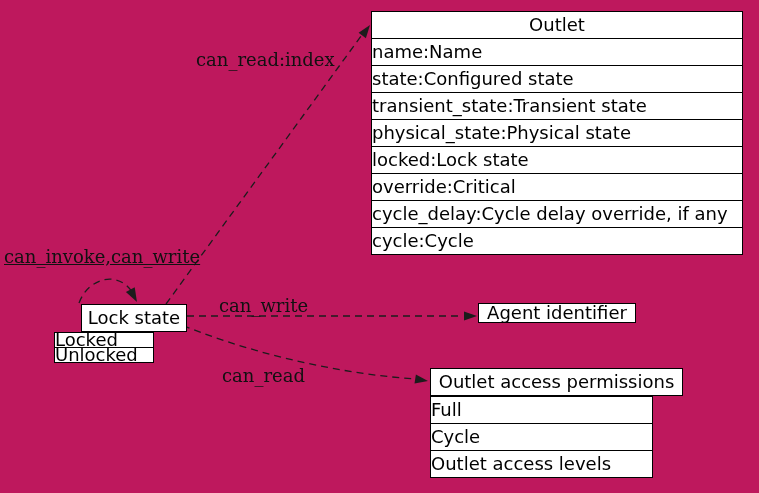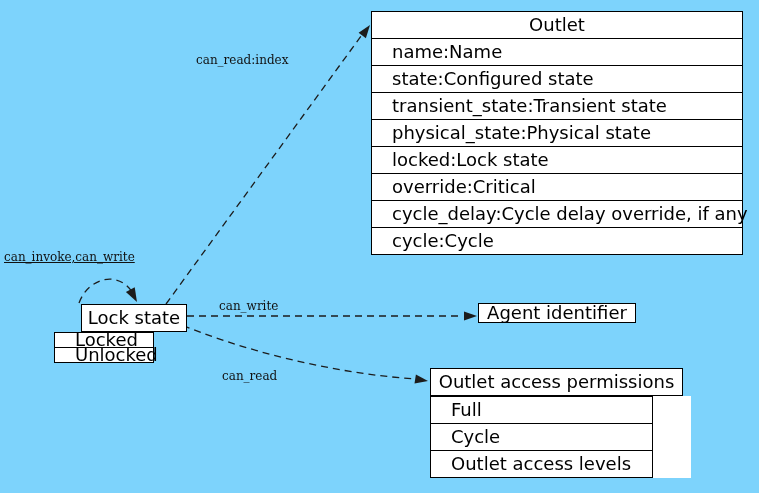--- a/index.html
+++ b/index.html
@@ -1,46 +1,46 @@
 <!DOCTYPE html>
 <html><head>
 <meta charset="utf-8">
 <style>
   html,body{margin:0;padding:0;background:#fff;}
   .canvas{
-    position:relative;width:759px;height:493px;background:#7dd3fc;
+    position:relative;width:759px;height:493px;background:#be185d;
     font-family:"DejaVu Sans",sans-serif;color:#000;overflow:hidden;
   }
   svg.edges{position:absolute;left:0;top:0;width:759px;height:493px;}
   .node{position:absolute;background:#fff;}
   .cell{
     box-sizing:border-box;border:1px solid #000;background:#fff;
     font-size:18px;display:flex;align-items:center;
     white-space:nowrap;line-height:1;
   }
   .cell.title{justify-content:center;}
-  .cell.field{justify-content:flex-start;padding-left:20px;padding-right:3px;}
+  .cell.field{justify-content:flex-start;padding-left:0;padding-right:3px;}
   .stack .cell{margin-top:-1px;}
   .stack .cell:first-child{margin-top:0;}
   
   .outlet{left:371px;top:11px;width:372px;}
   .outlet .cell{width:372px;height:28px;}
   
   .lockstate-title{left:54px;top:304px;width:106px;height:28px;margin-left:27px;}
   .lockstate-rows{left:54px;top:332px;width:100px;}
   .lockstate-rows .cell{width:100px;height:16px;}
   
   .agent-title{left:478px;top:303px;width:158px;height:20px;}
   
   .perm-title{left:430px;top:368px;width:253px;height:28px;}
-  .perm-rows{left:430px;top:396px;width:261px;}
+  .perm-rows{left:430px;top:396px;width:223px;}
   .perm-rows .cell{width:223px;height:28px;}
   
   .edge-label{
-    position:absolute;font-family:"DejaVu Serif",serif;font-size:12px;
+    position:absolute;font-family:"DejaVu Serif",serif;font-size:18px;
     line-height:20px;white-space:nowrap;color:#111;
   }
   .lbl-can-read-index{left:196px;top:50px;}
   .lbl-can-invoke{left:4px;top:247px;text-decoration:underline;}
   .lbl-can-write{left:219px;top:296px;}
   .lbl-can-read{left:222px;top:320px;margin-top:46px;}
 </style>
 </head>
 <body>
 

